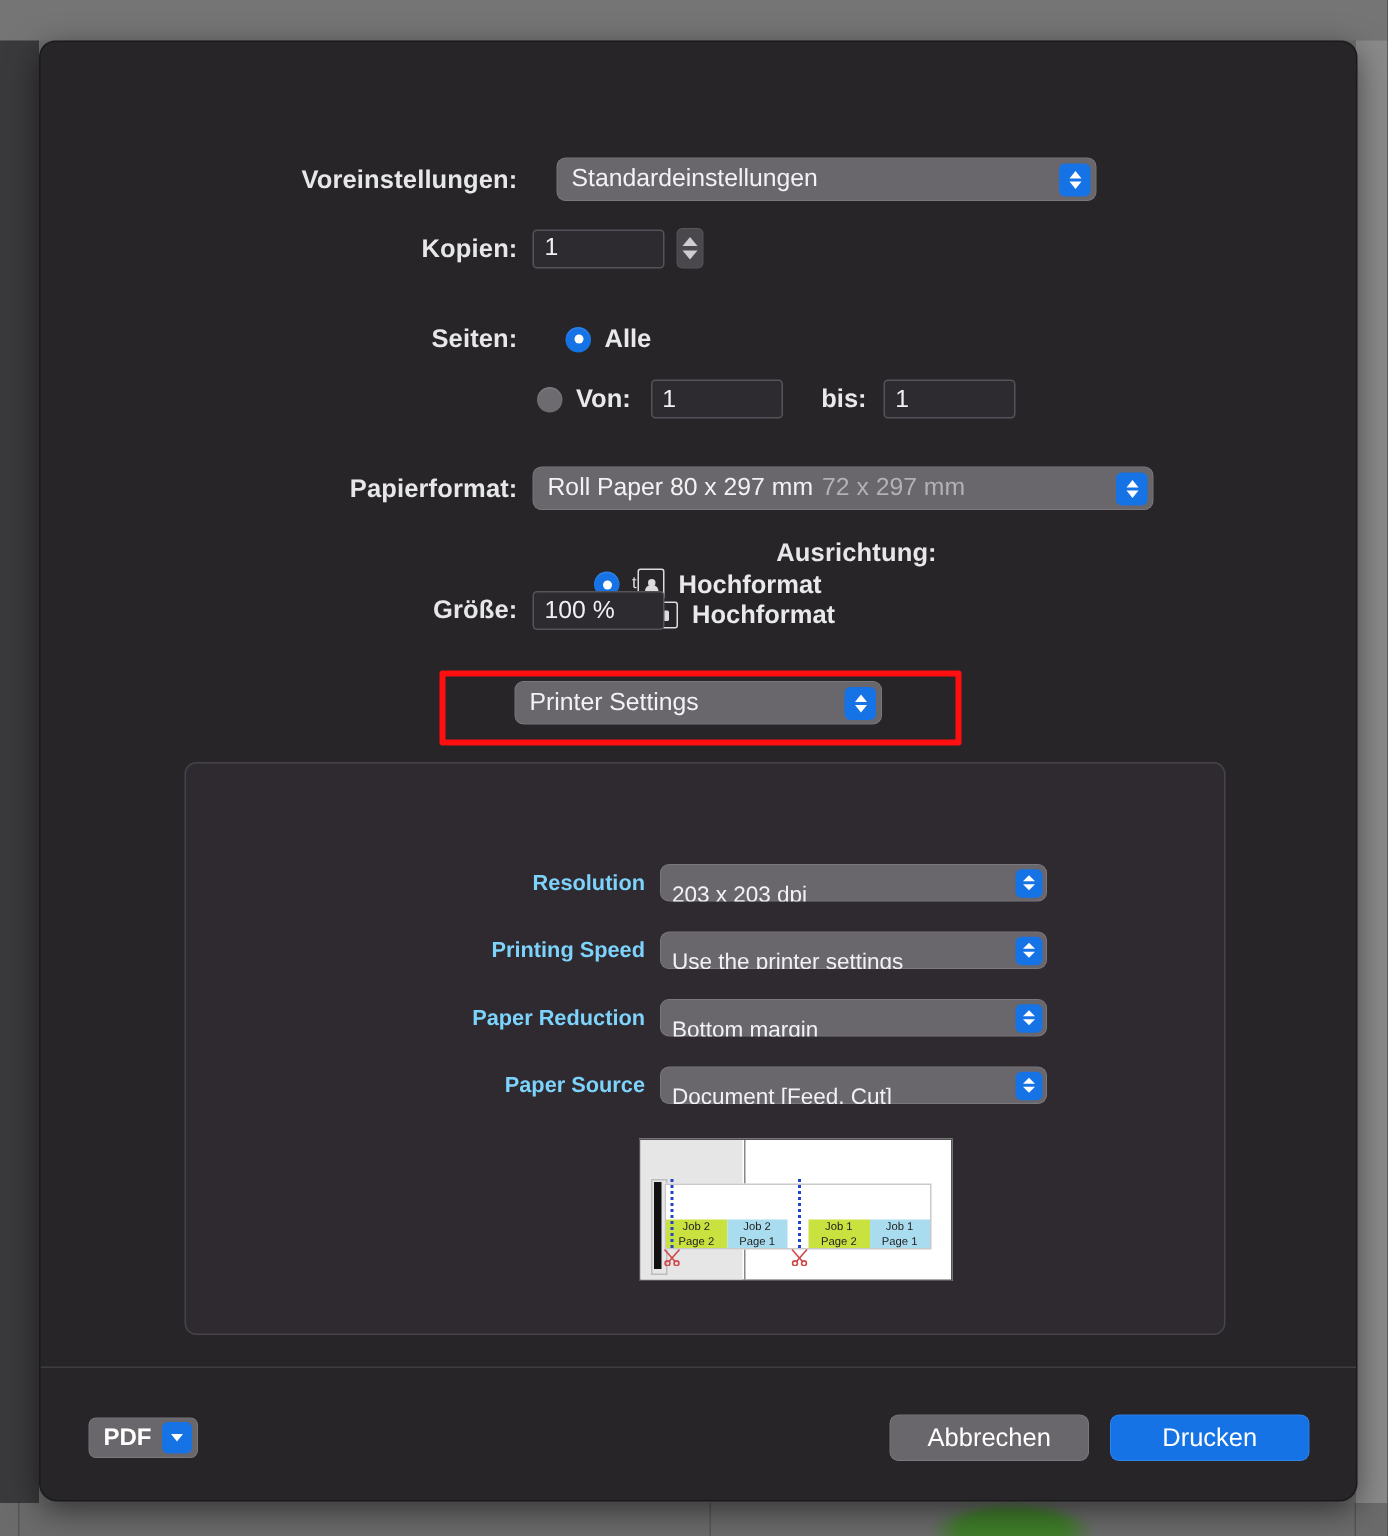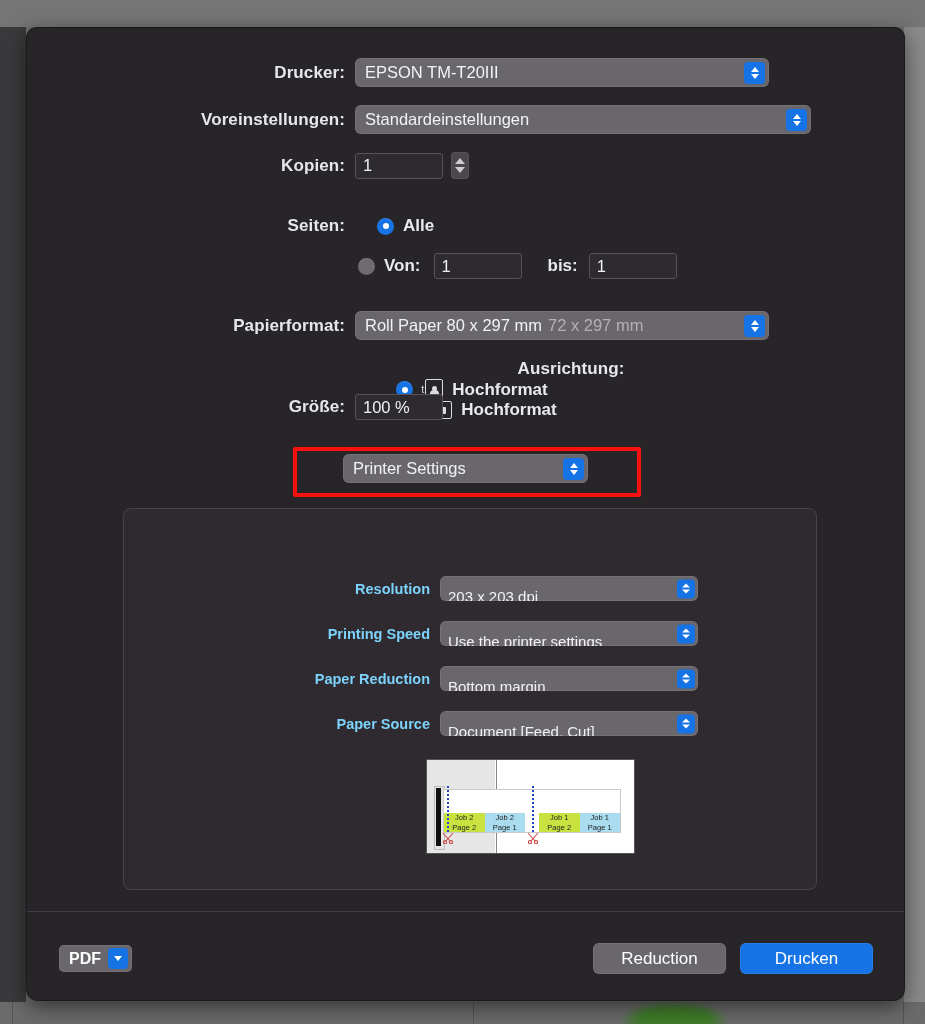--- a/index.html
+++ b/index.html
@@ -155,34 +155,24 @@
   <div class="bg-right"></div>
   <div class="bg-bottom">
     <div class="divline" style="left:12px"></div>
     <div class="divline" style="left:473px"></div>
     <div class="divline" style="left:903px"></div>
     <div class="greenblob"></div>
   </div>
 
   <div class="dialog">
 
-    <div class="row" style="position:absolute;left:0;top:30px;width:877px;">
-      <div class="lbl" style="width:318px">Drucker:</div>
-      <div class="popup" style="width:414px;margin-left:10px">
-        <span>EPSON TM-T20III</span>
-        <span class="chev">
-            <i class="up"></i>
-            <i class="dn"></i>
-          </span>
-      </div>
-    </div>
 
     <div class="row" style="position:absolute;left:0;top:77px;width:877px;">
       <div class="lbl" style="width:318px">Voreinstellungen:</div>
-      <div class="popup" style="width:456px;margin-left:10px">
+      <div class="popup" style="width:360px;margin-left:26px">
         <span>Standardeinstellungen</span>
         <span class="chev">
             <i class="up"></i>
             <i class="dn"></i>
           </span>
       </div>
     </div>
 
     <div class="row" style="position:absolute;left:0;top:124px;width:877px;">
       <div class="lbl" style="width:318px">Kopien:</div>
@@ -375,17 +365,17 @@
 
     <div class="sep" style="top:883px"></div>
 
     <div class="pdfbtn" style="left:32px;top:917px;">
       <span>PDF</span>
       <span class="pchev">
           <i></i>
         </span>
     </div>
 
-    <div class="btn gray" style="position:absolute;left:566px;top:915px;width:133px;">Reduction</div>
+    <div class="btn gray" style="position:absolute;left:566px;top:915px;width:133px;">Abbrechen</div>
     <div class="btn blue" style="position:absolute;left:713px;top:915px;width:133px;">Drucken</div>
 
   </div>
 </div>
 
 </body></html>

